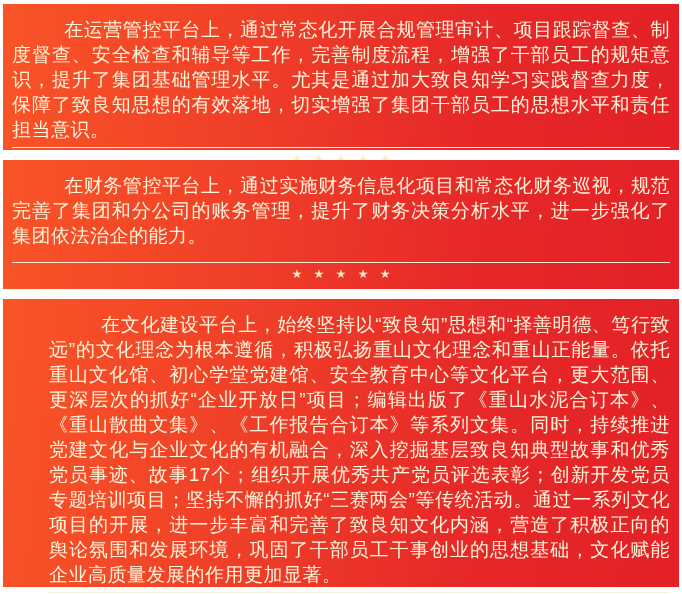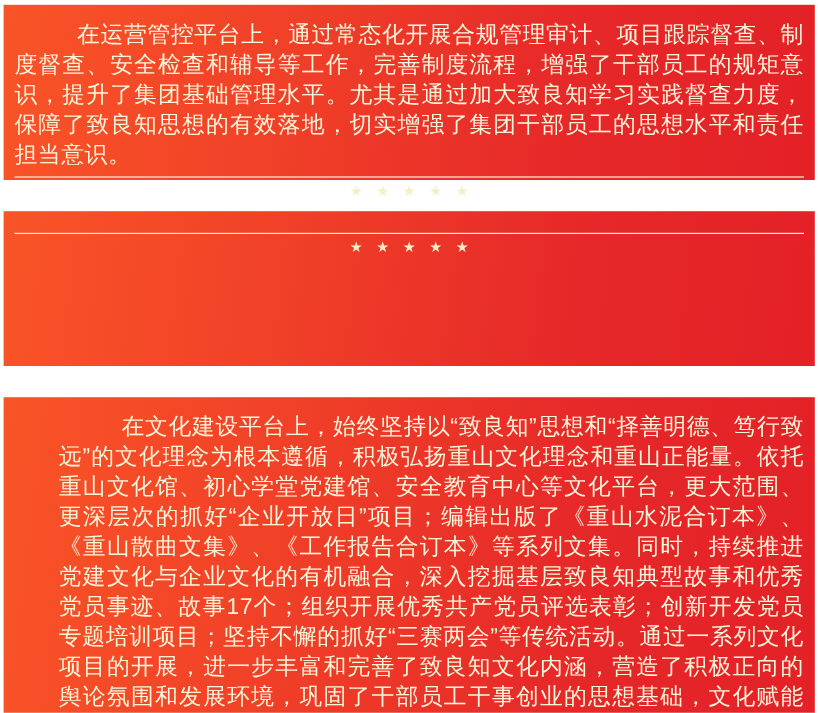--- a/index.html
+++ b/index.html
@@ -8,21 +8,21 @@
     background: #ffffff;
     font-family: "Liberation Sans", sans-serif;
   }
   .page {
     width: 682px;
     height: 594px;
     box-sizing: border-box;
     padding: 4px 3px 7px 3px;
     display: flex;
     flex-direction: column;
-    gap: 26px;
+    gap: 10px;
     background: #ffffff;
   }
   .panel {
     box-sizing: border-box;
     background: linear-gradient(97deg, #f95427 0%, #f04028 35%, #e62829 70%, #e32127 100%);
     color: #fdf4da;
     padding: 13px 9px 5px 9px;
     display: flex;
     flex-direction: column;
   }
@@ -59,20 +59,21 @@
 
 <div class="page">
 
   <section class="panel panel-1">
     <p class="panel-text">在运营管控平台上，通过常态化开展合规管理审计、项目跟踪督查、制度督查、安全检查和辅导等工作，完善制度流程，增强了干部员工的规矩意识，提升了集团基础管理水平。尤其是通过加大致良知学习实践督查力度，保障了致良知思想的有效落地，切实增强了集团干部员工的思想水平和责任担当意识。</p>
     <hr class="divider">
     <div class="stars">★ ★ ★ ★ ★</div>
   </section>
 
   <section class="panel panel-2">
+    <p class="panel-text">在财务管控平台上，通过实施财务信息化项目和常态化财务巡视，规范完善了集团和分公司的账务管理，提升了财务决策分析水平，进一步强化了集团依法治企的能力。</p>
     <hr class="divider">
     <div class="stars">★ ★ ★ ★ ★</div>
   </section>
 
   <section class="panel panel-3">
     <p class="panel-text">在文化建设平台上，始终坚持以“致良知”思想和“择善明德、笃行致远”的文化理念为根本遵循，积极弘扬重山文化理念和重山正能量。依托重山文化馆、初心学堂党建馆、安全教育中心等文化平台，更大范围、更深层次的抓好“企业开放日”项目；编辑出版了《重山水泥合订本》、《重山散曲文集》、《工作报告合订本》等系列文集。同时，持续推进党建文化与企业文化的有机融合，深入挖掘基层致良知典型故事和优秀党员事迹、故事17个；组织开展优秀共产党员评选表彰；创新开发党员专题培训项目；坚持不懈的抓好“三赛两会”等传统活动。通过一系列文化项目的开展，进一步丰富和完善了致良知文化内涵，营造了积极正向的舆论氛围和发展环境，巩固了干部员工干事创业的思想基础，文化赋能企业高质量发展的作用更加显著。</p>
     <hr class="divider">
     <div class="stars">★ ★ ★ ★ ★</div>
   </section>
 

